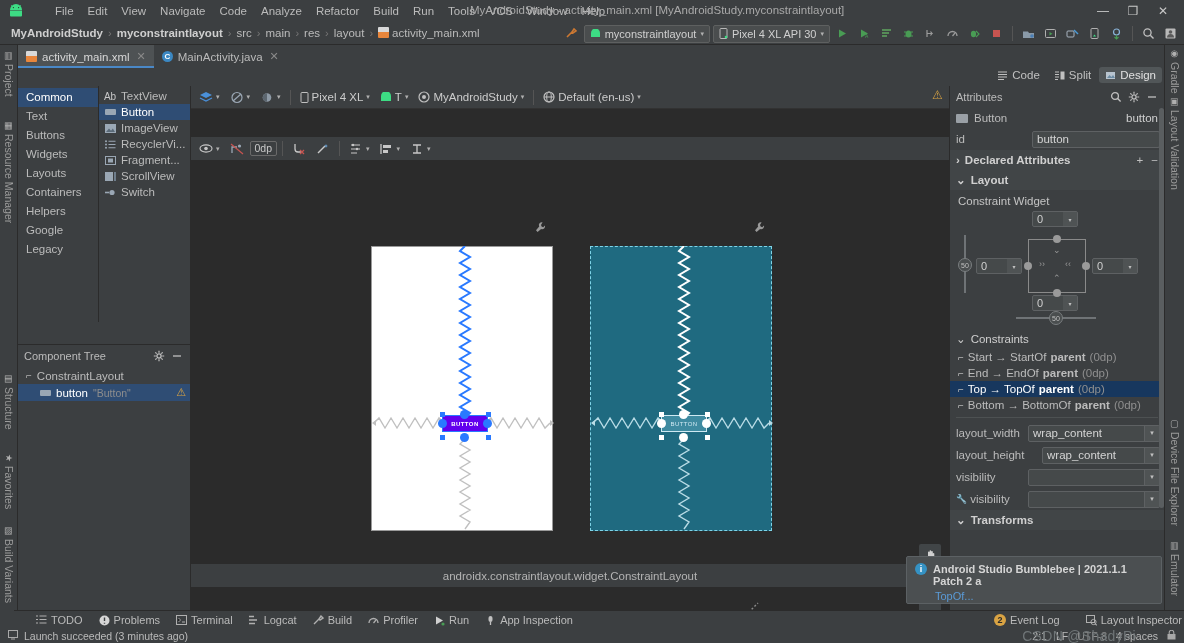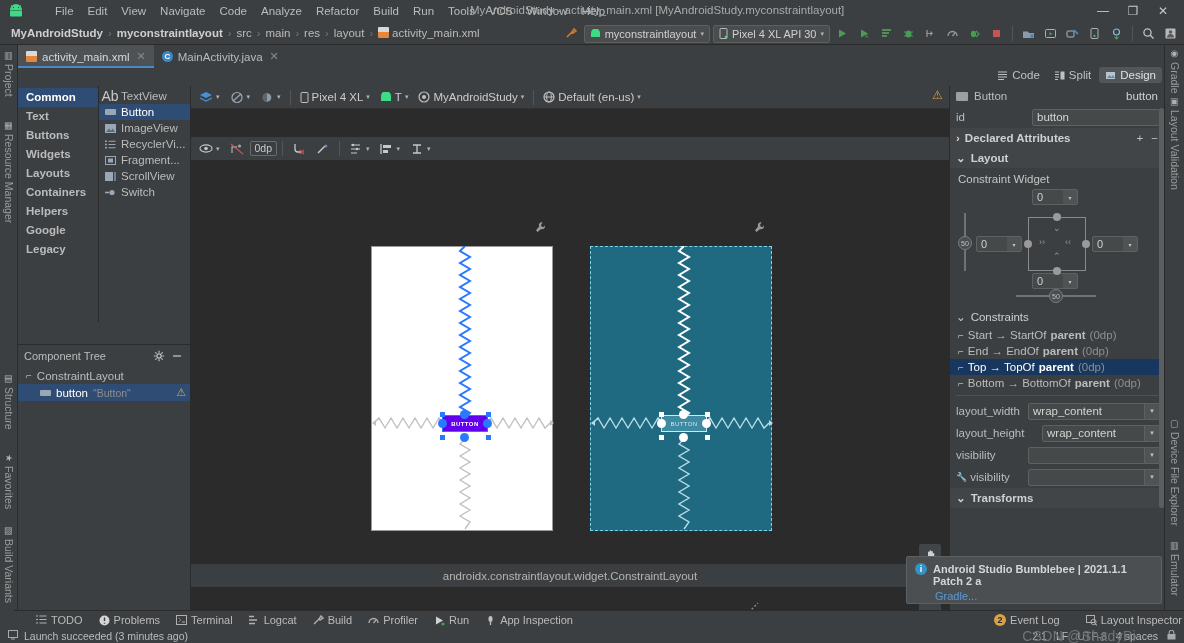--- a/index.html
+++ b/index.html
@@ -129,21 +129,21 @@
     position: absolute; top: 86px; left: 18px; width: 173px; height: 258px;
     background: #3c3f41; border-right: 1px solid #2b2b2b;
   }
   .panel-head {
     height: 22px; display: flex; align-items: center;
     padding: 0 4px 0 6px; font-size: 11px; color: #bbbbbb;
   }
   .panel-head .t { flex: 1; }
   .panel-ico { width: 18px; height: 18px; display: flex; align-items: center; justify-content: center; }
   .pal-body { display: flex; height: 236px; }
-  .pal-cats { width: 81px; border-right: 1px solid #2b2b2b; padding-top: 2px; font-weight: bold; }
+  .pal-cats { width: 81px; border-right: 1px solid #2b2b2b; padding-top: 2px; }
   .pal-cat { height: 19px; line-height: 19px; padding-left: 8px; font-size: 11.5px; color: #bbbbbb; }
   .pal-cat.sel { background: #2f4d74; color: #ffffff; }
   .pal-items { flex: 1; padding-top: 2px; }
   .pal-item {
     height: 16px; display: flex; align-items: center; gap: 5px;
     padding-left: 5px; font-size: 11.5px; color: #bbbbbb;
   }
   .pal-item.sel { background: #2f4d74; color: #ffffff; }
   .pi-ico { width: 12px; height: 12px; display: flex; align-items: center; justify-content: center; font-size: 9px; }
 
@@ -626,21 +626,21 @@
         <div class="pal-cat">Buttons</div>
         <div class="pal-cat">Widgets</div>
         <div class="pal-cat">Layouts</div>
         <div class="pal-cat">Containers</div>
         <div class="pal-cat">Helpers</div>
         <div class="pal-cat">Google</div>
         <div class="pal-cat">Legacy</div>
       </div>
       <div class="pal-items">
         <div class="pal-item">
-          <span class="pi-ico" style="font-size:14px;color:#c8c8c8;">Ab</span>
+          <span class="pi-ico" style="font-size:10px;color:#c8c8c8;">Ab</span>
           <span>TextView</span>
         </div>
         <div class="pal-item sel">
           <span class="pi-ico">
             <svg width="11" height="8" viewBox="0 0 11 8">
                 <rect x="0" y="1" width="11" height="6" rx="1" fill="#9aa7b4"></rect>
               </svg>
           </span>
           <span>Button</span>
         </div>
@@ -927,20 +927,40 @@
         </div>
       </div>
     </div>
   </div>
 
   <span class="warn-badge">⚠</span>
 
   <div class="statusline">androidx.constraintlayout.widget.ConstraintLayout</div>
 
   <div class="attrs">
+    <div class="at-head">
+      <span style="flex:1">Attributes</span>
+      <span class="panel-ico">
+        <svg width="12" height="12" viewBox="0 0 12 12">
+            <circle cx="5" cy="5" r="3.4" stroke="#c0c0c0" fill="none" stroke-width="1.3"></circle>
+            <path d="M7.6 7.6L10.6 10.6" stroke="#c0c0c0" stroke-width="1.4"></path>
+          </svg>
+      </span>
+      <span class="panel-ico">
+        <svg width="12" height="12" viewBox="0 0 12 12">
+            <circle cx="6" cy="6" r="2.1" stroke="#c0c0c0" fill="none" stroke-width="1.3"></circle>
+            <path d="M6 .8v2M6 9.2v2M.8 6h2M9.2 6h2M2.3 2.3l1.4 1.4M8.3 8.3l1.4 1.4M9.7 2.3L8.3 3.7M3.7 8.3L2.3 9.7" stroke="#c0c0c0" stroke-width="1.2"></path>
+          </svg>
+      </span>
+      <span class="panel-ico">
+        <svg width="12" height="12" viewBox="0 0 12 12">
+            <path d="M2 6h8" stroke="#c0c0c0" stroke-width="1.3"></path>
+          </svg>
+      </span>
+    </div>
 
     <div class="at-sub">
       <span class="btn-glyph"></span>
       <span>Button</span>
       <span class="right">button</span>
     </div>
 
     <div class="at-row">
       <span style="width:70px">id</span>
       <span class="at-field">button</span>
@@ -1064,21 +1084,21 @@
     </div>
 
     <div class="scroll-v" style="top:22px; height:400px;"></div>
   </div>
 
   <div class="balloon">
     <div class="l1">
       <span class="info-ico">i</span>
       <span>Android Studio Bumblebee | 2021.1.1 Patch 2 a</span>
     </div>
-    <div class="link">Gradle...</div>
+    <div class="link">TopOf...</div>
   </div>
 
   <div class="toolwin">
     <div class="tw-item">
       <svg width="11" height="10" viewBox="0 0 11 10">
           <path d="M0 1h2M0 4.5h2M0 8h2M3.5 1h7M3.5 4.5h7M3.5 8h7" stroke="#b0b0b0" stroke-width="1.2"></path>
         </svg>
       <span>TODO</span>
     </div>
     <div class="tw-item">

